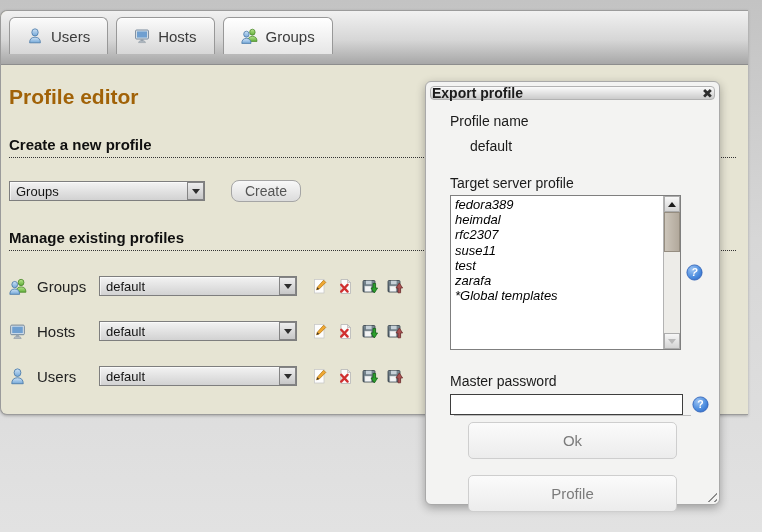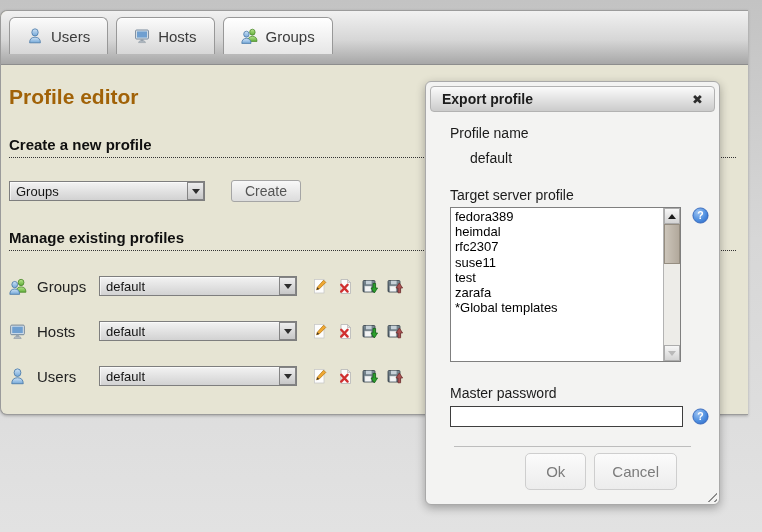--- a/index.html
+++ b/index.html
@@ -46,65 +46,65 @@
   .fselect .val { flex:1; font-size:13px; color:#141414; padding:2px 6px 0; white-space:nowrap; overflow:hidden; }
   .fselect .drop {
     width:17px; border:1px solid #848484; background:linear-gradient(#ededed,#c7c7c7);
     display:flex; align-items:center; justify-content:center;
   }
   .tri-down { width:0; height:0; border:4px solid transparent; border-top:5px solid #2d2d2d; margin-top:5px; }
 
   .push-btn {
     height:22px; padding:0 13px; font-size:14px; color:#555;
     background:linear-gradient(#f8f8f8,#dcdcdc); border:1px solid #a5a5a5;
-    border-radius:3px; margin-left:26px; cursor:pointer;
+    border-radius:8px; margin-left:26px; cursor:pointer;
   }
 
   .profile-row { display:flex; align-items:center; margin-top:25px; height:20px; }
   .type-icon { width:21px; display:flex; }
   .type-label { width:62px; margin-left:7px; font-size:15px; color:#222; }
   .actions { display:flex; align-items:center; gap:8px; margin-left:15px; }
   .action-icon { width:17px; height:17px; cursor:pointer; display:flex; }
 
   
   .dialog {
     position:absolute; left:425px; top:81px; width:295px; height:424px;
     background:#f3f3f2; border:1px solid #a9a9a9; border-radius:6px;
     box-shadow:0 3px 10px rgba(0,0,0,.3);
     display:flex; flex-direction:column;
   }
   .dialog-titlebar {
-    margin:4px; height:26px; background:linear-gradient(#fbfbfb,#cbcbcb);
+    margin:4px; height:14px; background:linear-gradient(#fbfbfb,#cbcbcb);
     border:1px solid #b2b2b2; border-radius:4px;
-    display:flex; align-items:center; padding:0 11px;
+    display:flex; align-items:center; padding:0 1px;
   }
   .dialog-title { font-weight:bold; font-size:14px; color:#1c1c1c; }
   .dialog-close { margin-left:auto; font-size:13px; font-weight:bold; color:#2d2d2d; cursor:pointer; line-height:1; }
 
   .dialog-body { padding:9px 24px 0; font-size:14px; color:#1b1b1b; flex:1; display:flex; flex-direction:column; align-items:flex-start; }
   .value-indent { margin:9px 0 0 20px; }
   .target-label { margin-top:21px; }
-  .list-row { display:flex; align-items:flex-start; gap:11px; margin-top:4px; }
+  .list-row { display:flex; align-items:center; gap:5px; margin-top:4px;font-style:italic; }
 
   .listbox { width:231px; height:155px; border:1px solid #7f7f7f; background:#fff; position:relative; overflow:hidden; }
   .list-items { padding:1px 0 0 0; }
   .list-item { font-size:13px; line-height:15.2px; padding-left:4px; color:#000; cursor:default; }
 
   .scrollbar { position:absolute; top:0; right:0; bottom:0; width:17px; background:#edece8; border-left:1px solid #b3b3b3; }
   .sb-btn { position:absolute; left:0; right:0; height:16px; border:1px solid #acacac; background:linear-gradient(#f7f7f7,#d4d4d4); display:flex; align-items:center; justify-content:center; cursor:pointer; }
   .sb-up { top:0; } .sb-down { bottom:0; }
   .tri-up-sm { width:0; height:0; border:4px solid transparent; border-bottom:5px solid #1b1b1b; margin-bottom:4px; }
   .tri-down-dis { width:0; height:0; border:4px solid transparent; border-top:5px solid #b9b9b9; margin-top:4px; }
   .sb-thumb { position:absolute; left:0; right:0; top:16px; height:40px; background:linear-gradient(90deg,#ccc5ba,#b2a99c); border:1px solid #958d80; cursor:grab; }
 
   .mp-label { margin-top:23px; }
   .input-row { display:flex; align-items:center; gap:9px; margin-top:5px; }
   .text-input { width:233px; height:21px; border:1px solid #3e3e3e; background:#fff; font-size:13px; padding:0 4px; font-family:inherit; }
 
-  .buttonpane { margin:auto 4px 0; border-top:1px solid #bdbdbd; padding:6px 14px 14px; display:flex; justify-content:flex-end; gap:8px; align-self:stretch; }
+  .buttonpane { margin:auto 4px 0; border-top:1px solid #bdbdbd; padding:6px 14px 14px; display:flex; justify-content:flex-end; gap:16px; align-self:stretch;flex-direction:column; }
   .dlg-btn {
     height:37px; padding:0 17px; font-size:15px; color:#7b7b7b;
     background:linear-gradient(#fbfbfb,#ececec); border:1px solid #cecece;
     border-radius:5px; cursor:pointer; font-family:inherit;
   }
   .dlg-btn.ok { padding:0 20px; }
 
   .resize-handle {
     position:absolute; right:2px; bottom:2px; width:13px; height:13px;
     background:repeating-linear-gradient(135deg,#8c8c8c 0 1px,transparent 1px 4px);
@@ -395,18 +395,18 @@
       <span class="help-icon">
         <svg width="17" height="17" viewBox="0 0 17 17">
           <circle cx="8.5" cy="8.5" r="7.6" fill="url(#helpB)" stroke="#2a5cb4" stroke-width="0.8"></circle>
           <text x="8.5" y="12.2" text-anchor="middle" font-size="10.5" font-weight="bold" fill="#ffffff" font-family="Liberation Sans, sans-serif">?</text>
         </svg>
       </span>
     </div>
 
     <div class="buttonpane">
       <button class="dlg-btn ok">Ok</button>
-      <button class="dlg-btn">Cancel</button>
+      <button class="dlg-btn">Profile</button>
     </div>
   </div>
 
   <div class="resize-handle"></div>
 </div>
 
 </body></html>

